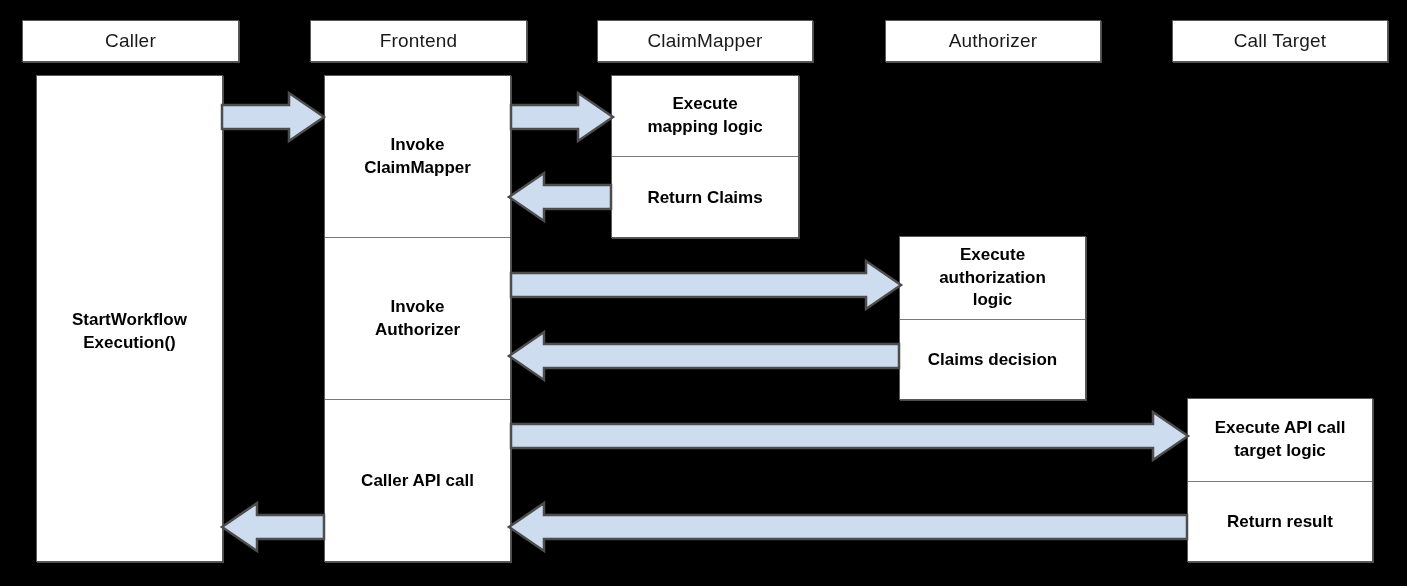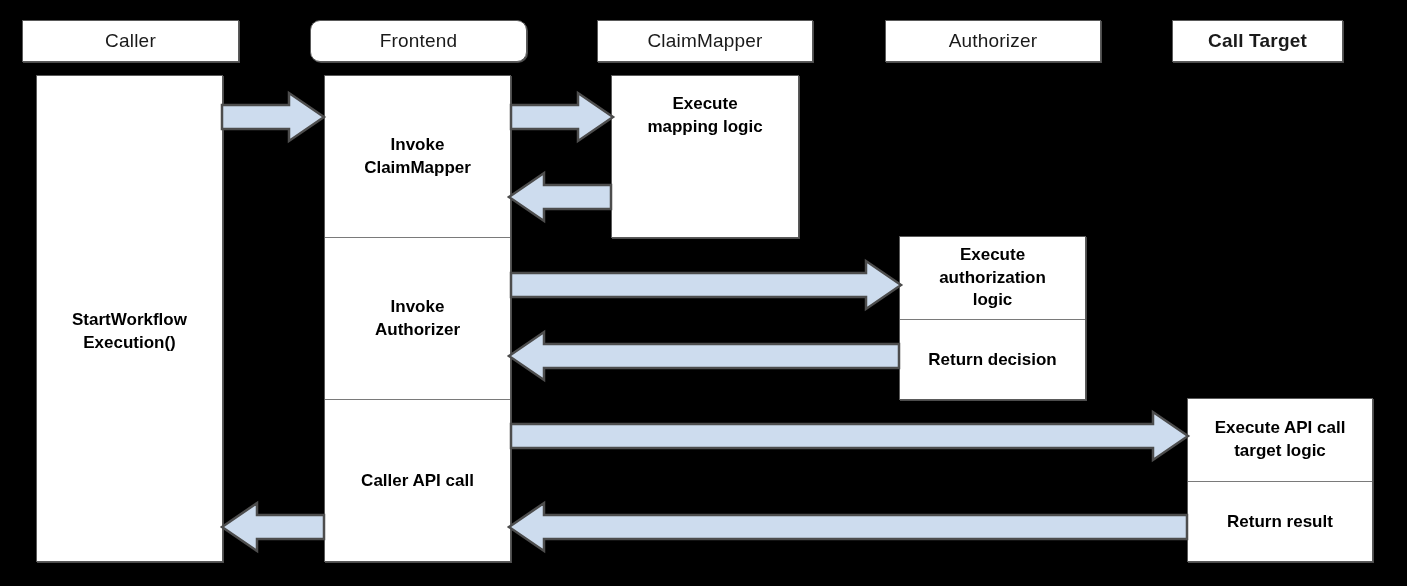--- a/index.html
+++ b/index.html
@@ -70,50 +70,51 @@
   }
 </style>
 </head>
 <body>
 
 <div id="canvas">
 
   <div class="hdr" style="left:22px; top:20px; width:217px; height:42px;">
     <span>Caller</span>
   </div>
-  <div class="hdr" style="left:310px; top:20px; width:217px; height:42px;border-radius:10px;">
+  <div class="hdr" style="left:310px; top:20px; width:217px; height:42px;">
     <span>Frontend</span>
   </div>
   <div class="hdr" style="left:597px; top:20px; width:216px; height:42px;">
     <span>ClaimMapper</span>
   </div>
   <div class="hdr" style="left:885px; top:20px; width:216px; height:42px;">
     <span>Authorizer</span>
   </div>
-  <div class="hdr" style="left:1172px; top:20px; width:171px; height:42px;font-weight:bold;">
+  <div class="hdr" style="left:1172px; top:20px; width:216px; height:42px;">
     <span>Call Target</span>
   </div>
 
   <div class="col" style="left:36px; top:75px; width:187px; height:487px;">
     <div class="seg" style="top:12px; height:487px;">StartWorkflow<br>Execution()</div>
   </div>
 
   <div class="col" style="left:324px; top:75px; width:187px; height:487px;text-decoration:underline;">
     <div class="seg" style="top:0px; height:161px;">Invoke<br>ClaimMapper</div>
     <div class="seg divider-top" style="top:161px; height:162px;">Invoke<br>Authorizer</div>
     <div class="seg divider-top" style="top:323px; height:164px;">Caller API call</div>
   </div>
 
   <div class="col" style="left:611px; top:75px; width:188px; height:163px;">
     <div class="seg" style="top:0px; height:80px;">Execute<br>mapping logic</div>
+    <div class="seg divider-top" style="top:80px; height:83px;">Return Claims</div>
   </div>
 
   <div class="col" style="left:899px; top:236px; width:187px; height:164px;">
     <div class="seg" style="top:0px; height:82px;">Execute<br>authorization<br>logic</div>
-    <div class="seg divider-top" style="top:82px; height:82px;">Return decision</div>
+    <div class="seg divider-top" style="top:82px; height:82px;">Claims decision</div>
   </div>
 
   <div class="col" style="left:1187px; top:398px; width:186px; height:164px;">
     <div class="seg" style="top:0px; height:82px;">Execute API call<br>target logic</div>
     <div class="seg divider-top" style="top:82px; height:82px;">Return result</div>
   </div>
 
   <svg id="arrow-layer" viewBox="0 0 1407 586">
 
     <polygon points="222,105 289,105 289,93 324,117 289,141 289,129 222,129" fill="#cddcee" stroke="#4d4d4d" stroke-width="2.5" stroke-linejoin="miter"></polygon>

